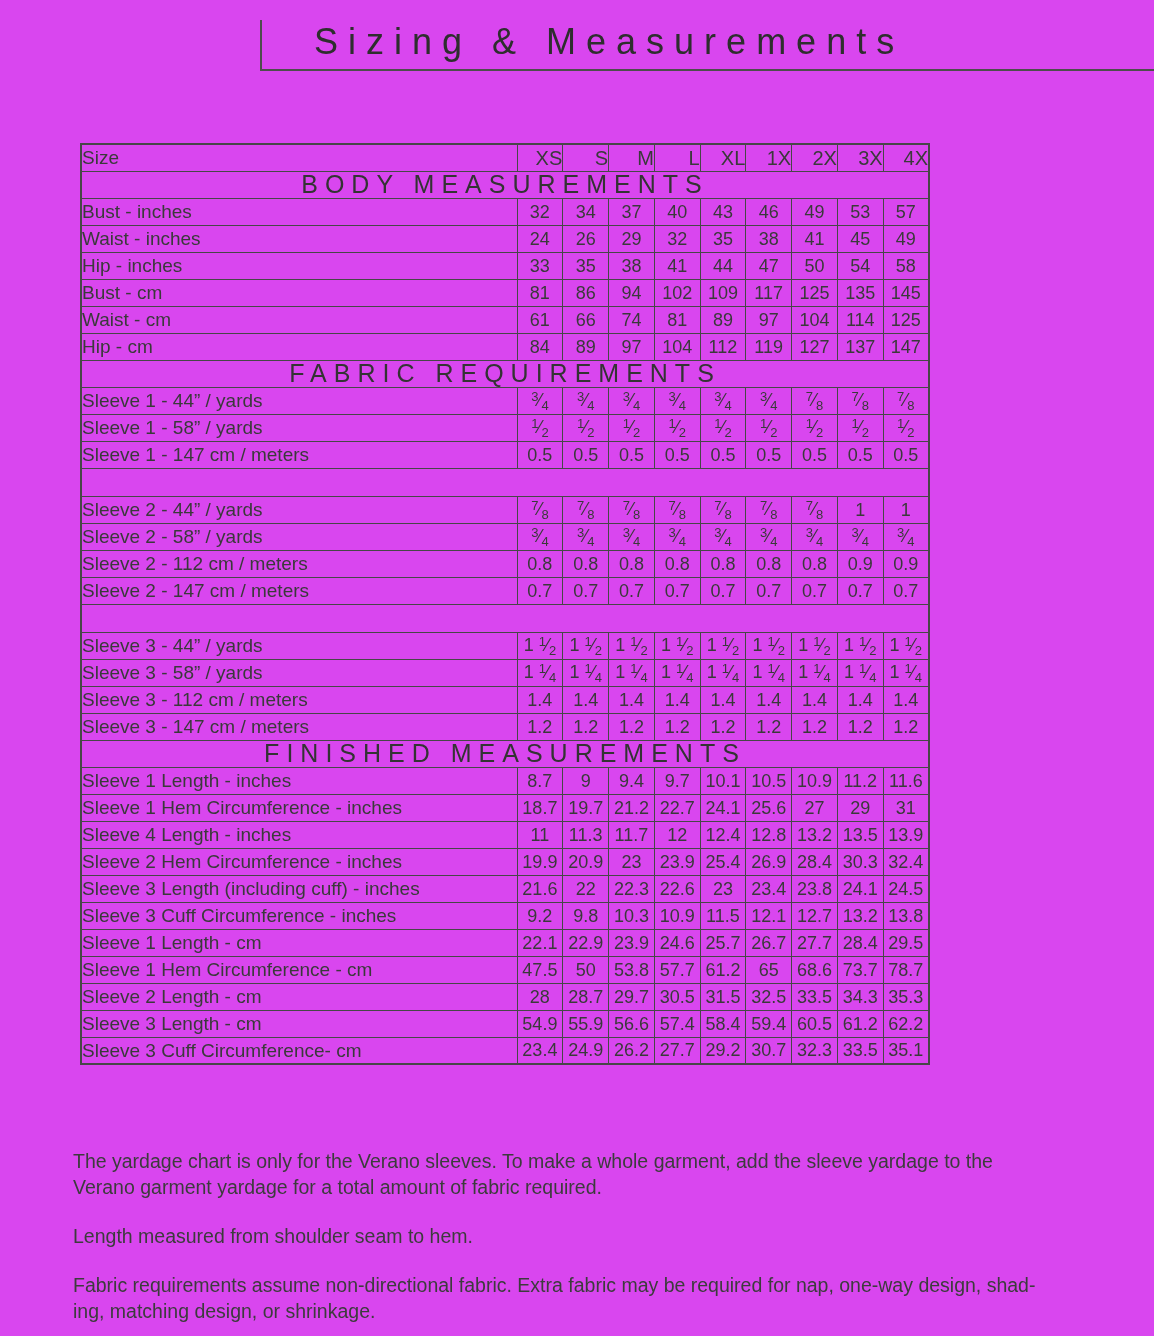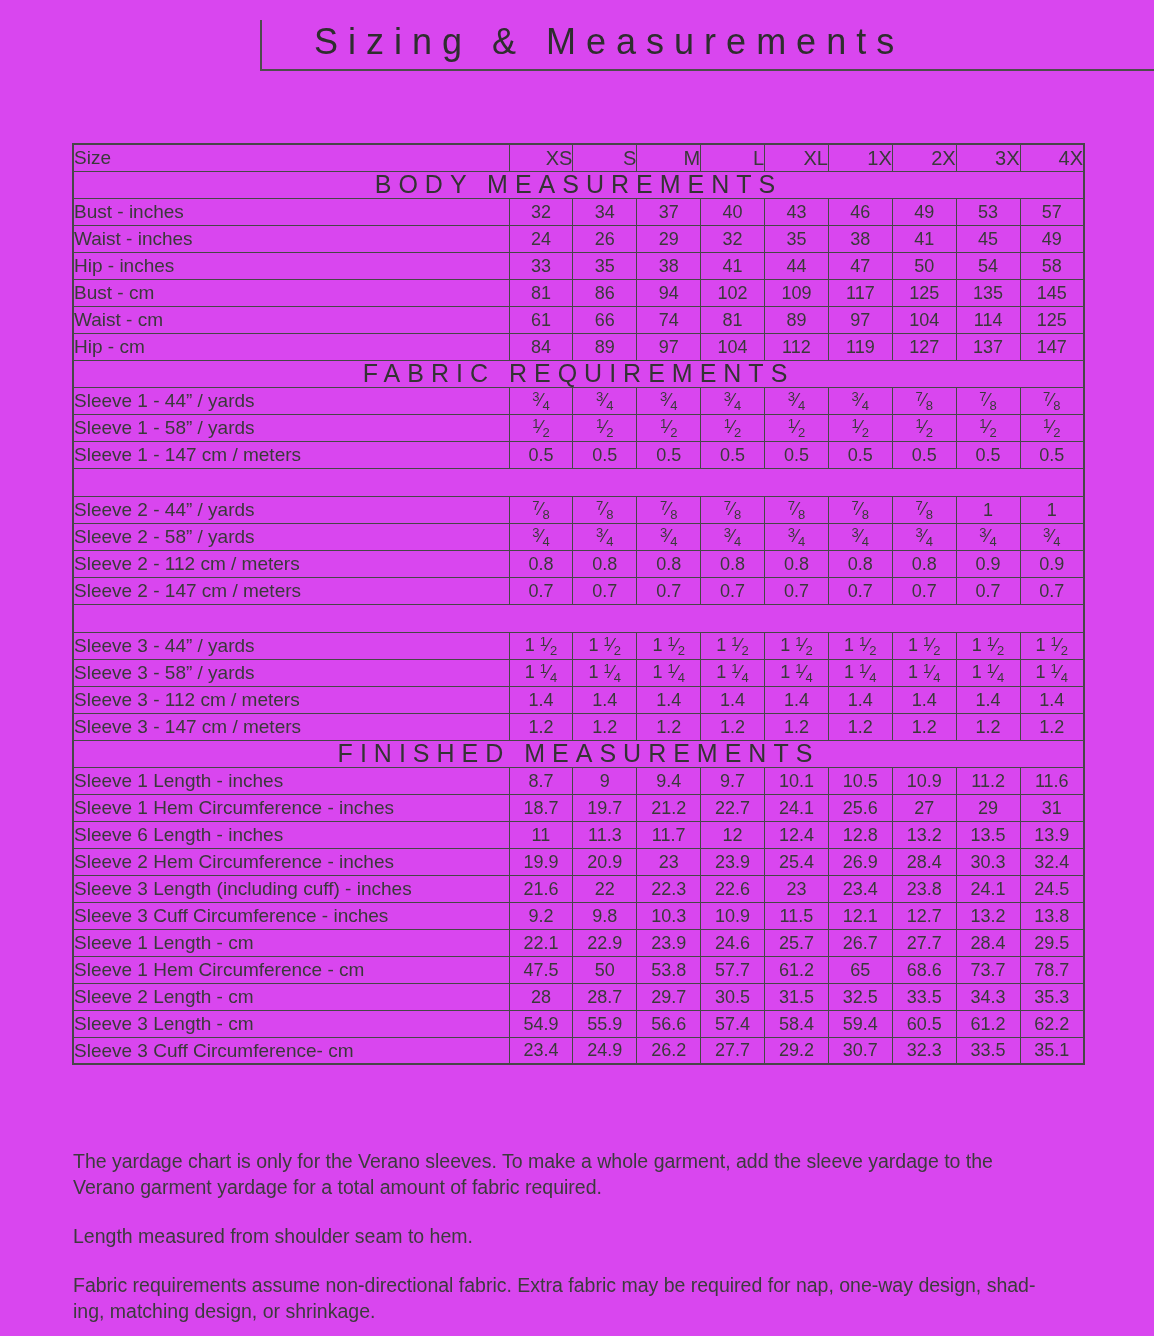--- a/index.html
+++ b/index.html
@@ -27,22 +27,22 @@
     font-size: 36px;
     font-weight: 300;
     letter-spacing: 10px;
     color: #2e2e2e;
     white-space: nowrap;
   }
 
   
   table.sizing {
     position: absolute;
-    left: 72px; top: 143px;
-    width: 1013px;
+    left: 80px; top: 143px;
+    width: 850px;
     border-collapse: collapse;
     table-layout: fixed;
     border: 2px solid #474747;
   }
   table.sizing th, table.sizing td {
     border: 1px solid #474747;
     height: 27px;
     padding: 0;
     font-weight: normal;
     line-height: 1;
@@ -344,21 +344,21 @@
           <td class="val">19.7</td>
           <td class="val">21.2</td>
           <td class="val">22.7</td>
           <td class="val">24.1</td>
           <td class="val">25.6</td>
           <td class="val">27</td>
           <td class="val">29</td>
           <td class="val">31</td>
         </tr>
         <tr>
-          <td class="label">Sleeve 6 Length - inches</td>
+          <td class="label">Sleeve 4 Length - inches</td>
           <td class="val">11</td>
           <td class="val">11.3</td>
           <td class="val">11.7</td>
           <td class="val">12</td>
           <td class="val">12.4</td>
           <td class="val">12.8</td>
           <td class="val">13.2</td>
           <td class="val">13.5</td>
           <td class="val">13.9</td>
         </tr>

